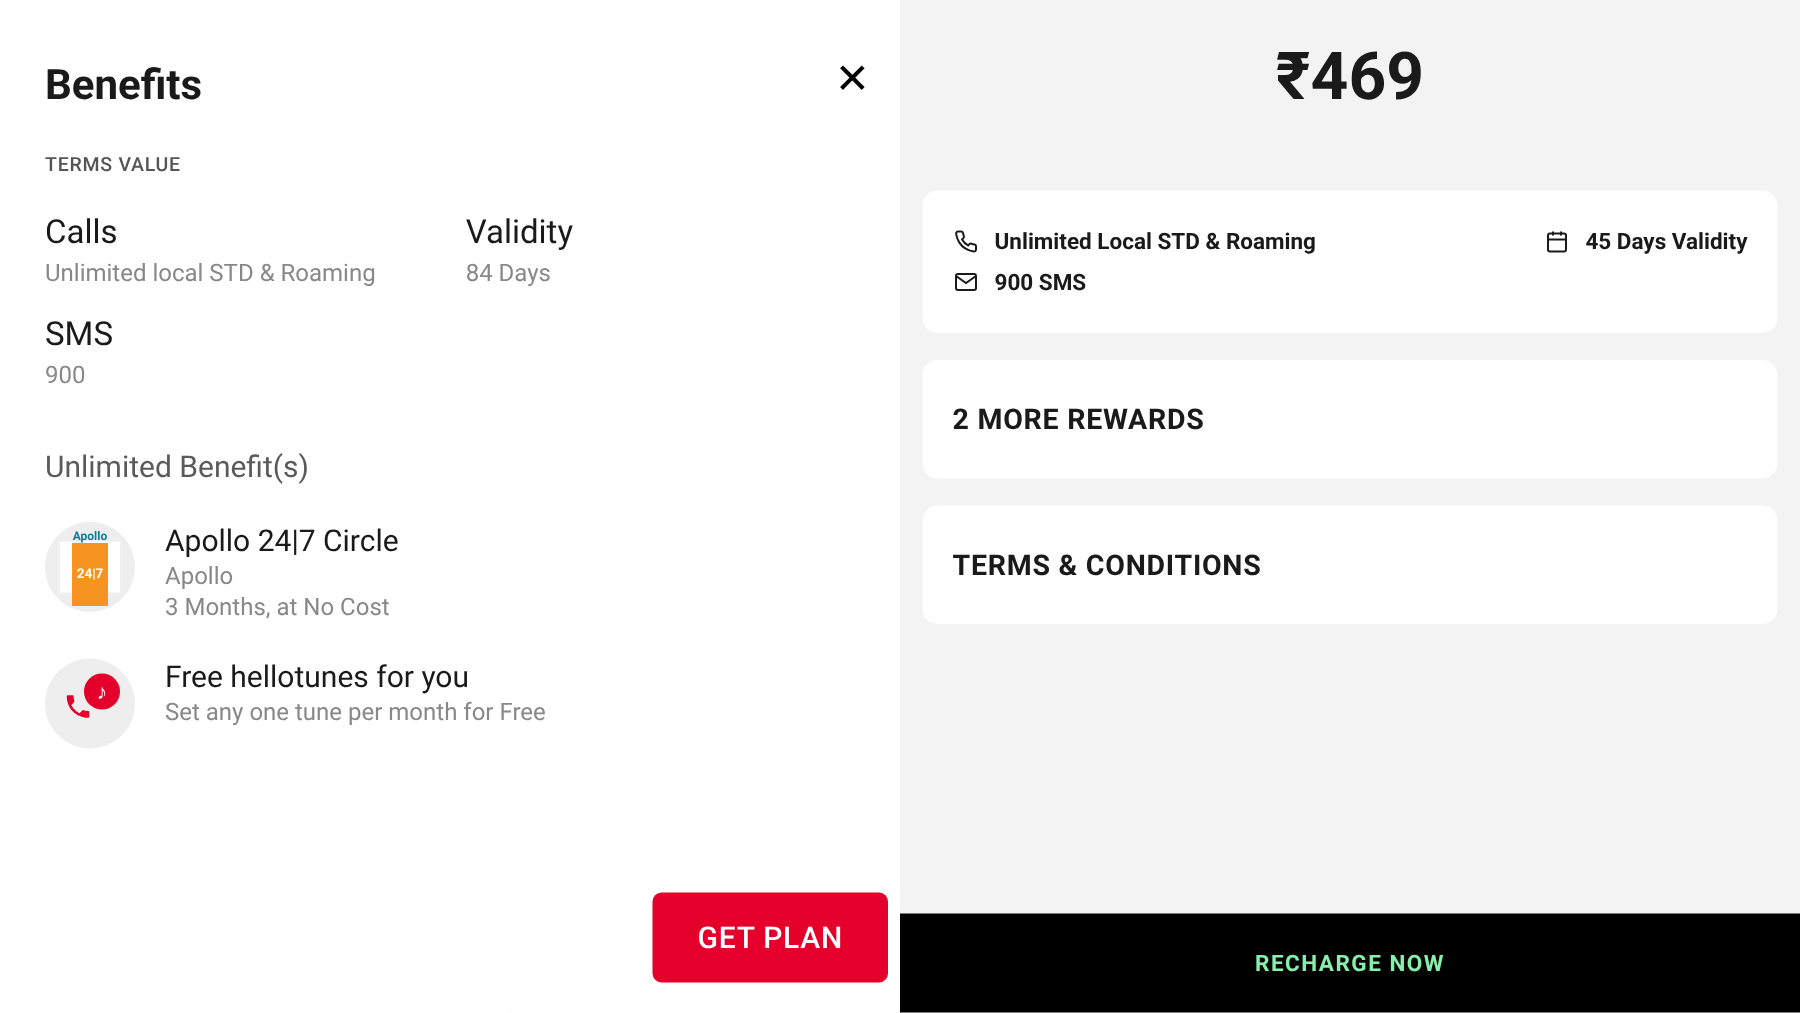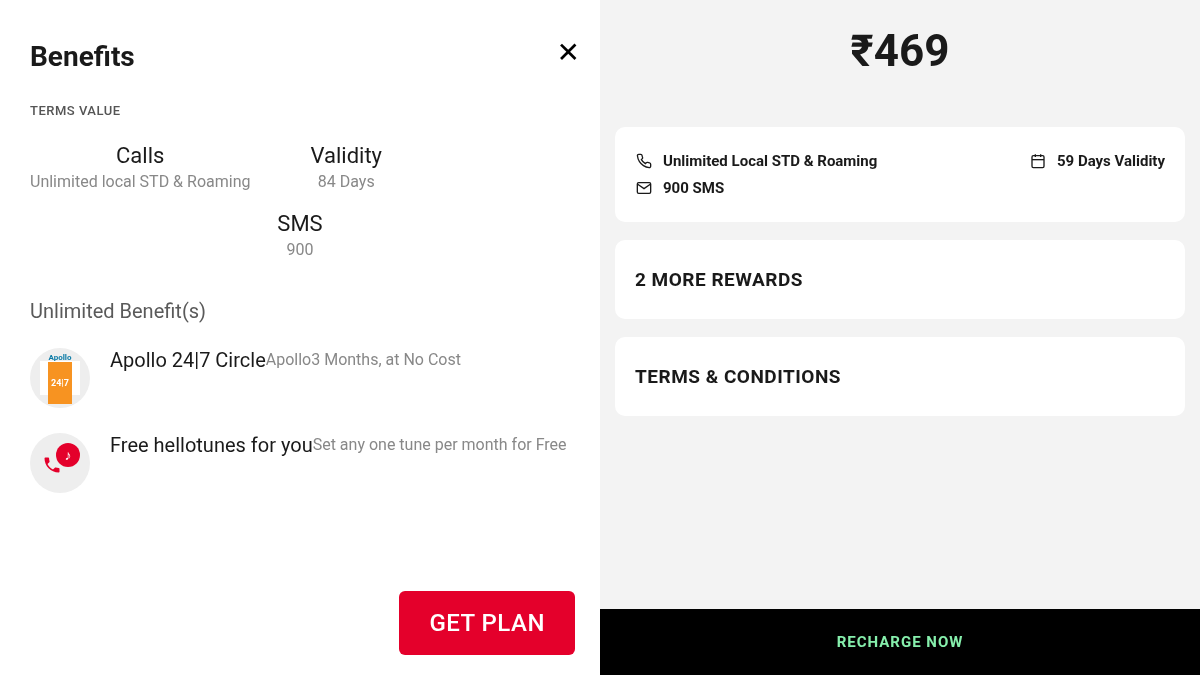--- a/index.html
+++ b/index.html
@@ -51,21 +51,20 @@
       margin-top: 4px;
     }
     .plan-grid {
       display: flex;
       margin-top: 25px;
       gap: 60px;
     }
     .plan-item {
       display: flex;
       flex-direction: column;
-      align-items: center;
     }
     .plan-item-label {
       font-size: 22px;
       font-weight: 400;
       color: #1a1a1a;
       margin-bottom: 4px;
     }
     .plan-item-value {
       font-size: 16px;
       color: #888;
@@ -137,46 +136,46 @@
       background: #e4002b;
       border-radius: 50%;
       display: flex;
       align-items: center;
       justify-content: center;
       color: #fff;
       font-size: 14px;
     }
     .benefit-text {
       display: flex;
-      flex-direction: row;
+      flex-direction: column;
     }
     .benefit-title {
       font-size: 20px;
       color: #1a1a1a;
       font-weight: 400;
     }
     .benefit-subtitle {
       font-size: 16px;
       color: #888;
       margin-top: 2px;
     }
     .benefit-detail {
       font-size: 16px;
       color: #888;
       margin-top: 2px;
     }
     .get-plan-btn {
       position: absolute;
       bottom: 20px;
-      right: 25px;
+      right: 8px;
       background: #e4002b;
       color: #fff;
       border: none;
       padding: 18px 30px;
-      font-size: 24px;
+      font-size: 20px;
       font-weight: 500;
       border-radius: 6px;
       cursor: pointer;
       letter-spacing: 0.5px;
     }
     .right-panel {
       width: 600px;
       height: 100%;
       background: #f3f3f3;
       position: relative;
@@ -331,21 +330,21 @@
       </div>
       <div class="feature-item">
         <span class="feature-icon">
           <svg width="16" height="16" viewBox="0 0 24 24" fill="none" stroke="currentColor" stroke-width="2">
               <rect x="3" y="4" width="18" height="18" rx="2" ry="2"></rect>
               <line x1="16" y1="2" x2="16" y2="6"></line>
               <line x1="8" y1="2" x2="8" y2="6"></line>
               <line x1="3" y1="10" x2="21" y2="10"></line>
             </svg>
         </span>
-        <span class="feature-text">59 Days Validity</span>
+        <span class="feature-text">45 Days Validity</span>
       </div>
     </div>
     <div class="feature-item sms-feature">
       <span class="feature-icon">
         <svg width="16" height="16" viewBox="0 0 24 24" fill="none" stroke="currentColor" stroke-width="2">
             <path d="M4 4h16c1.1 0 2 .9 2 2v12c0 1.1-.9 2-2 2H4c-1.1 0-2-.9-2-2V6c0-1.1.9-2 2-2z"></path>
             <polyline points="22,6 12,13 2,6"></polyline>
           </svg>
       </span>
       <span class="feature-text">900 SMS</span>

